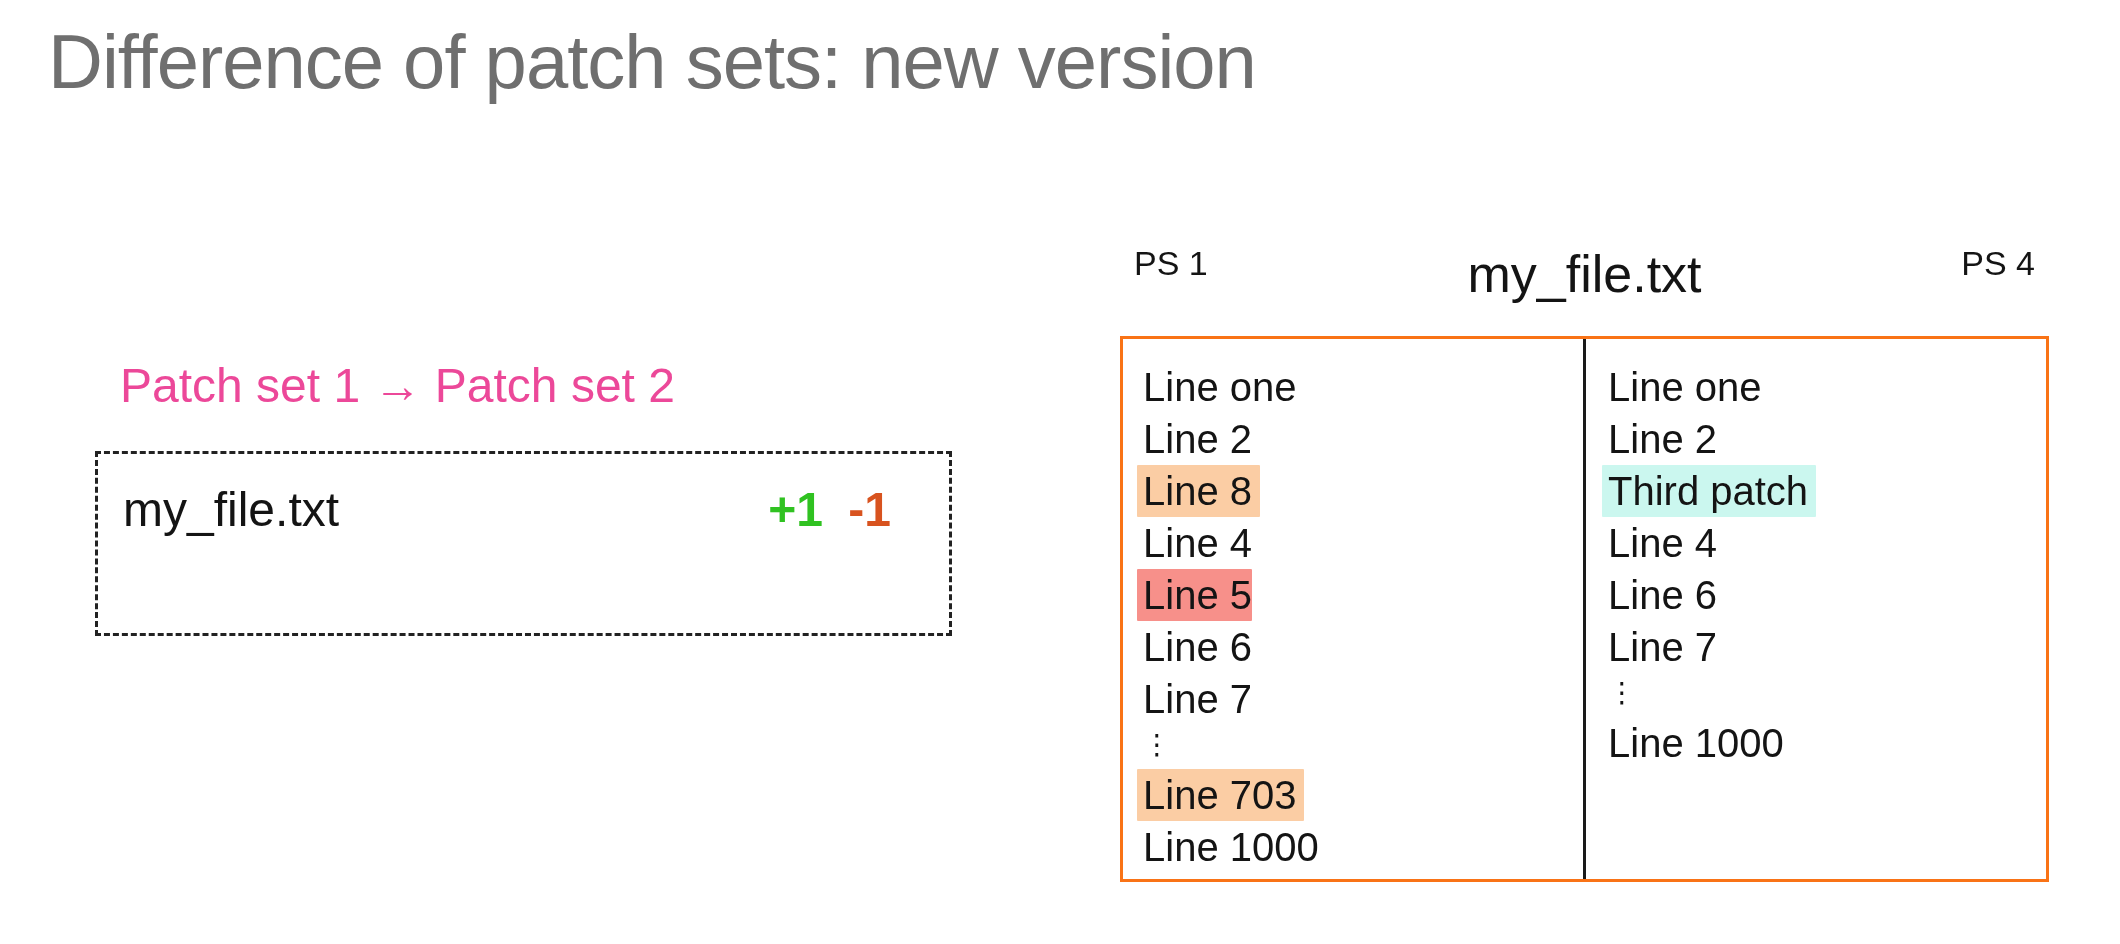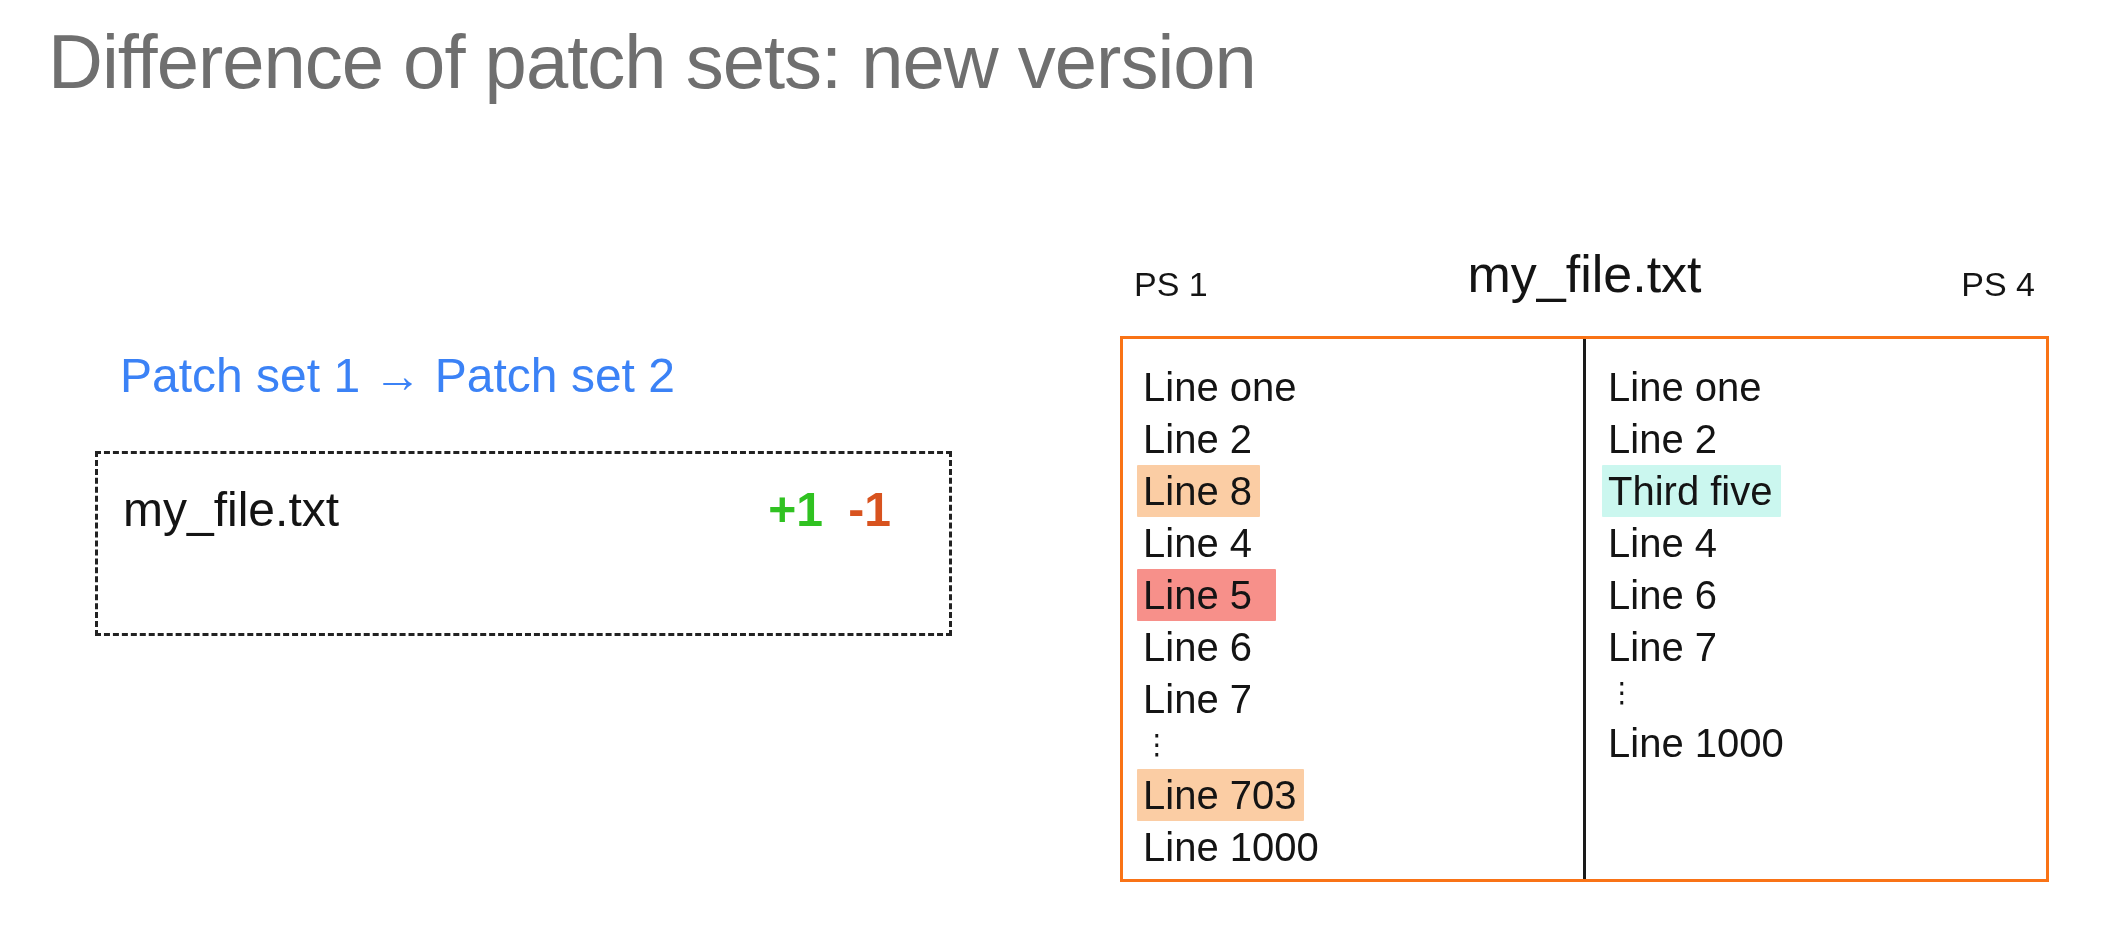--- a/index.html
+++ b/index.html
@@ -20,24 +20,24 @@
     font-size: 76px;
     line-height: 1;
     color: var(--title-gray, #6f6f6f);
     letter-spacing: -1px;
     white-space: nowrap;
   }
 
   .summary-heading {
     position: absolute;
     left: 120px;
-    top: 352px;
+    top: 362px;
     font-size: 48px;
     line-height: 1;
-    color: #3b82f6;
+    color: #ec4899;
     white-space: nowrap;
   }
 
   .summary-box {
     position: absolute;
     left: 95px;
     top: 451px;
     width: 857px;
     height: 185px;
     border: 3px dashed #222222;
@@ -59,21 +59,21 @@
   .stat-added   { color: var(--added-green, #30c221); }
   .stat-removed { color: var(--removed-red, #d8531f); margin-left: 12px; }
 
   .diff-header {
     position: absolute;
     left: 1120px;
     top: 244px;
     width: 929px;
     display: flex;
     justify-content: space-between;
-    align-items: flex-end;
+    align-items: flex-start;
   }
   .ps-label { font-size: 34px; color: #141414; padding: 0 14px; }
   .diff-file-title { font-size: 52px; color: #141414; }
 
   .diff-table {
     position: absolute;
     left: 1120px;
     top: 336px;
     width: 929px;
     height: 546px;
@@ -98,21 +98,21 @@
   }
   .diff-row.ellipsis-row {
     height: 44px;
     line-height: 40px;
     font-size: 28px;
     letter-spacing: 1px;
   }
   .line-text { border-radius: 1px; }
   .hl-none { background: transparent; padding: 0; }
   .hl-changed     { background: var(--hl-peach, #fbcda4);  padding: 4px 8px 4px 6px; margin-left: -6px; }
-  .hl-removed     { background: var(--hl-salmon, #f7908a); padding: 4px 24px 4px 6px; margin-left: -6px; margin-top: 28px; }
+  .hl-removed     { background: var(--hl-salmon, #f7908a); padding: 4px 0 4px 6px; margin-left: -6px; margin-top: 28px; }
   .hl-changed-new { background: var(--hl-cyan, #cbf7ef);   padding: 4px 8px 4px 6px; margin-left: -6px; }
   .hl-added       { background: var(--hl-green, #b2f29d);  padding: 4px 8px 4px 6px; margin-left: -6px; }
   .hl-ellipsis    { background: transparent; padding: 0; }
 </style>
 </head>
 <body>
 
 <div class="canvas" style="--title-gray: #6f6f6f; --added-green: #30c221; --removed-red: #d8531f; --hl-peach: #fbcda4; --hl-salmon: #f7908a; --hl-cyan: #cbf7ef; --hl-green: #b2f29d;">
 
   <div class="slide-title">Difference of patch sets: new version</div>
@@ -144,21 +144,21 @@
         <div class="diff-row"><span class="line-text hl-removed">Line 5</span></div>
         <div class="diff-row"><span class="line-text hl-none">Line 6</span></div>
         <div class="diff-row"><span class="line-text hl-none">Line 7</span></div>
         <div class="diff-row ellipsis-row"><span class="line-text hl-ellipsis">⋮</span></div>
         <div class="diff-row"><span class="line-text hl-changed">Line 703</span></div>
         <div class="diff-row"><span class="line-text hl-none">Line 1000</span></div>
       </div>
     <div class="diff-col right" id="right-col">
         <div class="diff-row"><span class="line-text hl-none">Line one</span></div>
         <div class="diff-row"><span class="line-text hl-none">Line 2</span></div>
-        <div class="diff-row"><span class="line-text hl-changed-new">Third five</span></div>
+        <div class="diff-row"><span class="line-text hl-changed-new">Third patch</span></div>
         <div class="diff-row"><span class="line-text hl-none">Line 4</span></div>
         <div class="diff-row"><span class="line-text hl-none">Line 6</span></div>
         <div class="diff-row"><span class="line-text hl-none">Line 7</span></div>
         <div class="diff-row ellipsis-row"><span class="line-text hl-ellipsis">⋮</span></div>
         <div class="diff-row"><span class="line-text hl-none">Line 1000</span></div>
       </div>
   </div>
 
 </div>
 

